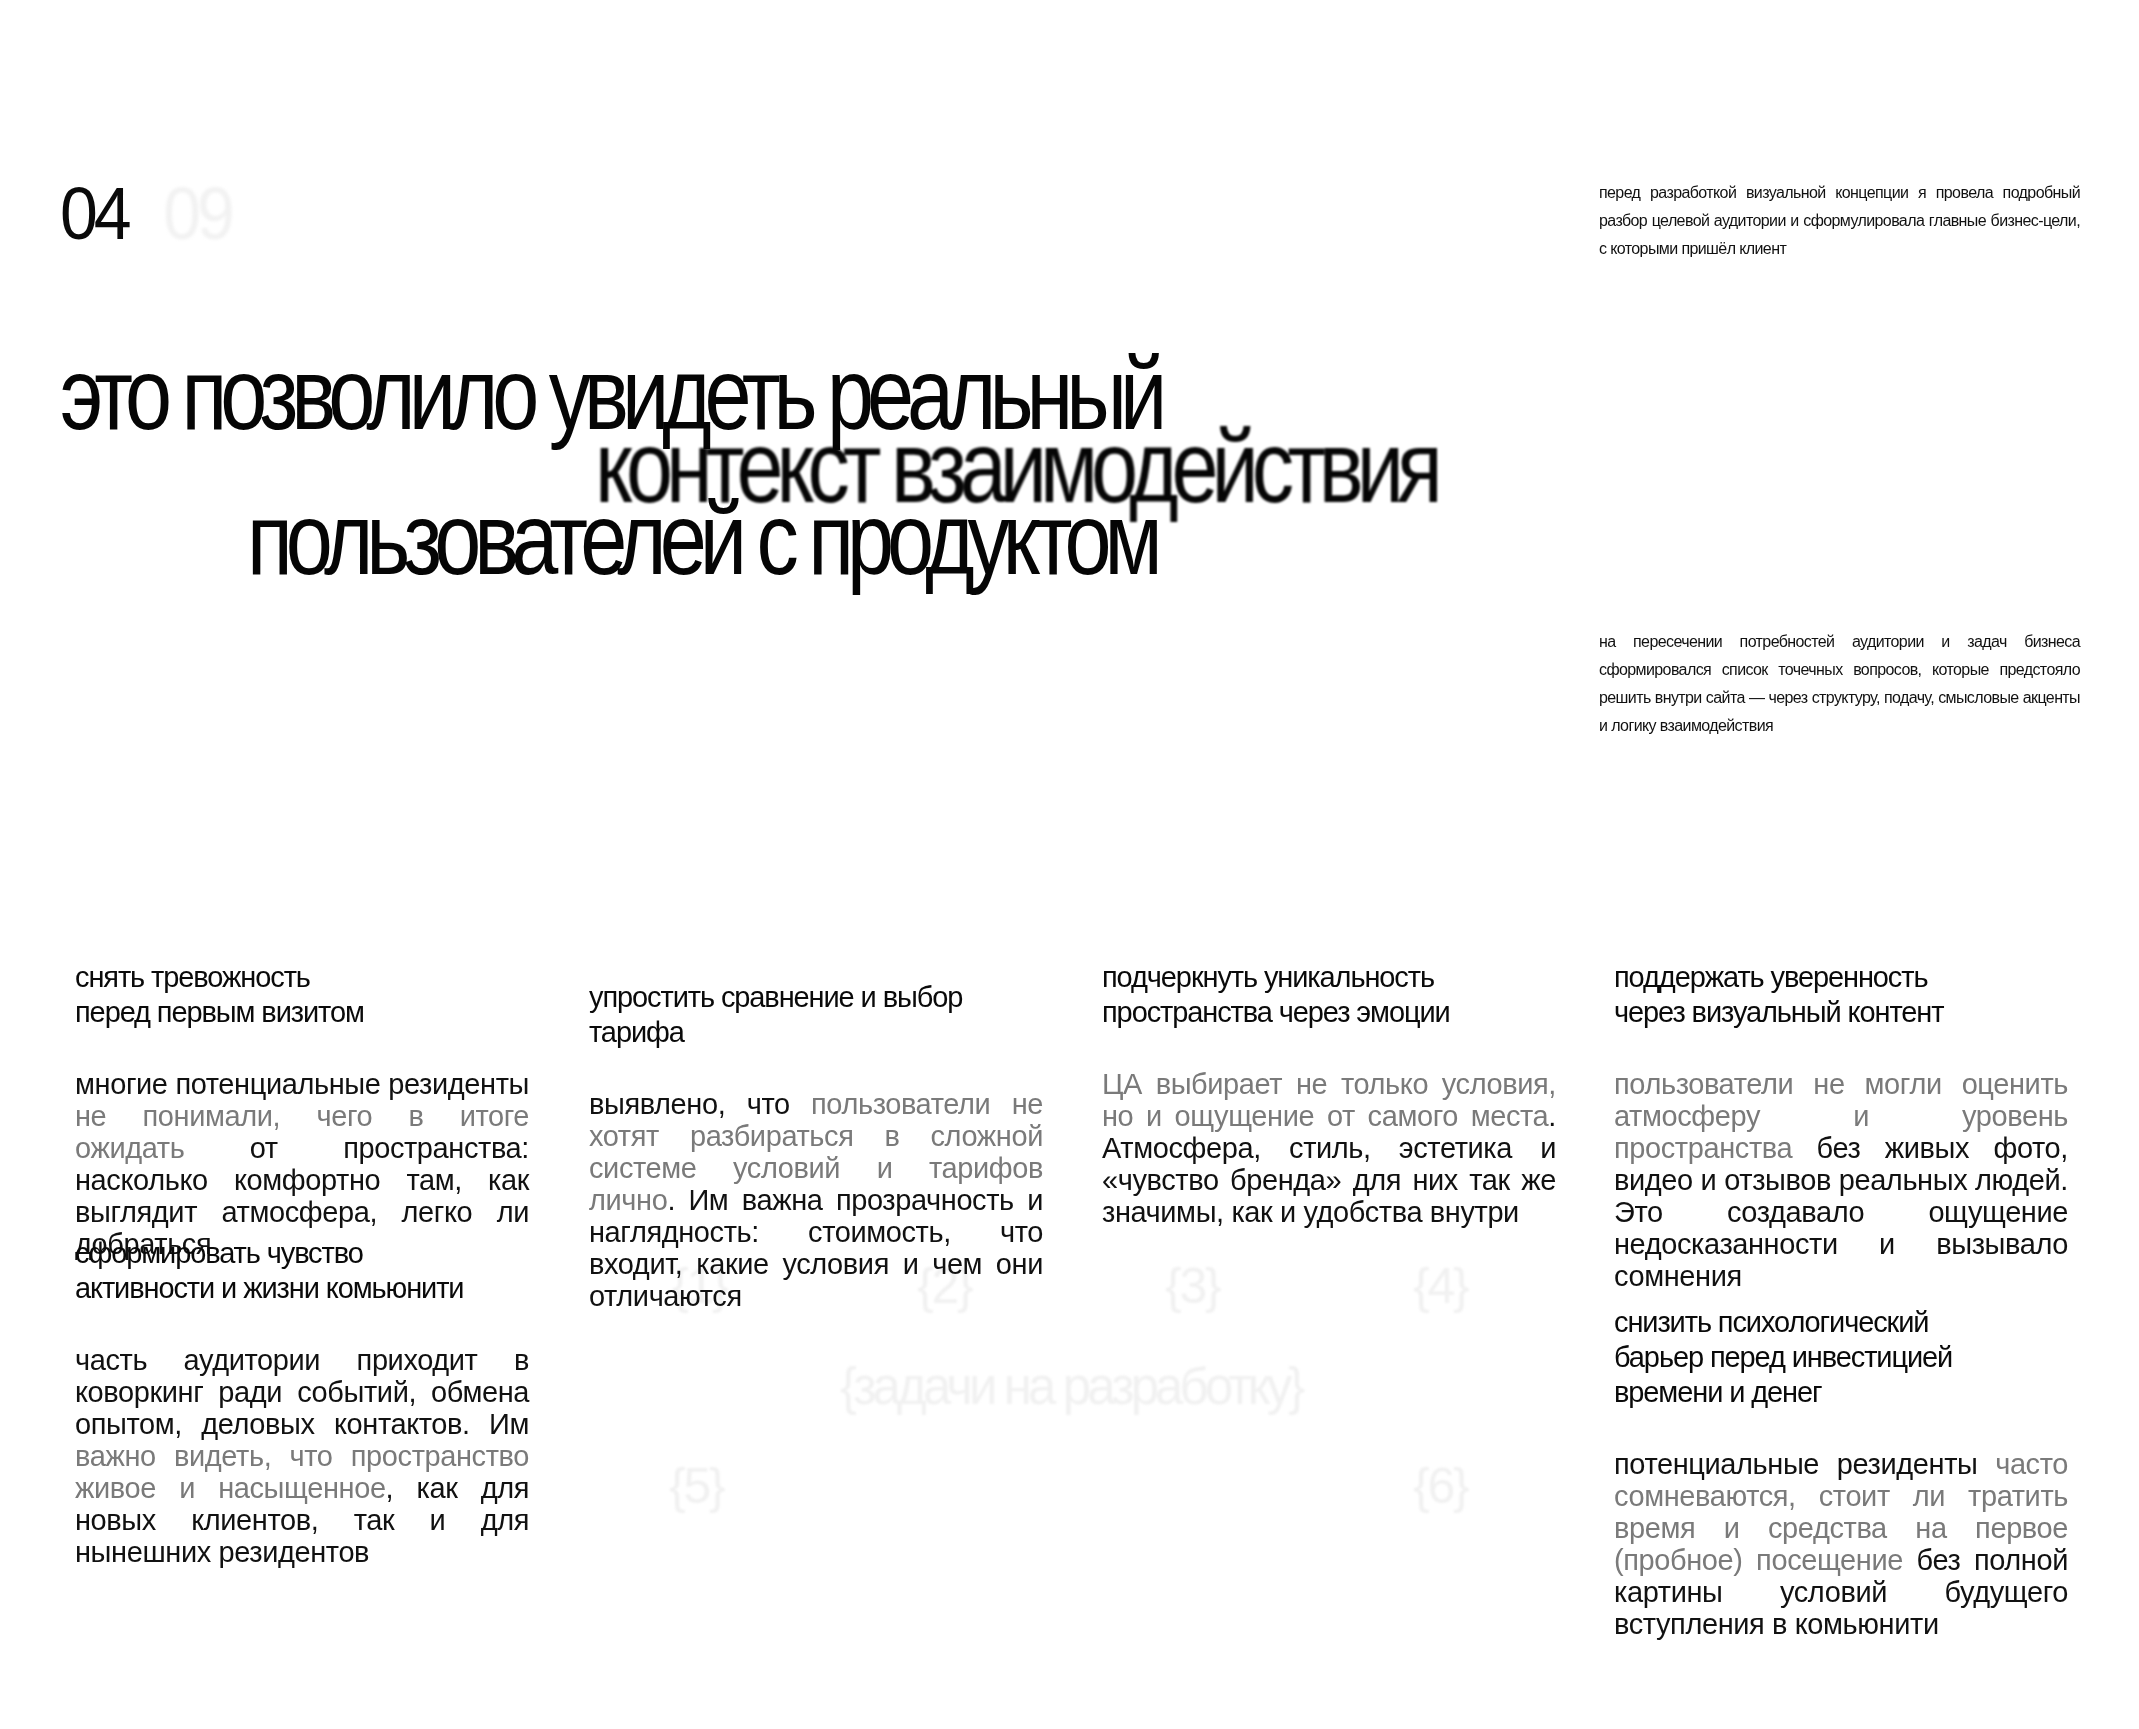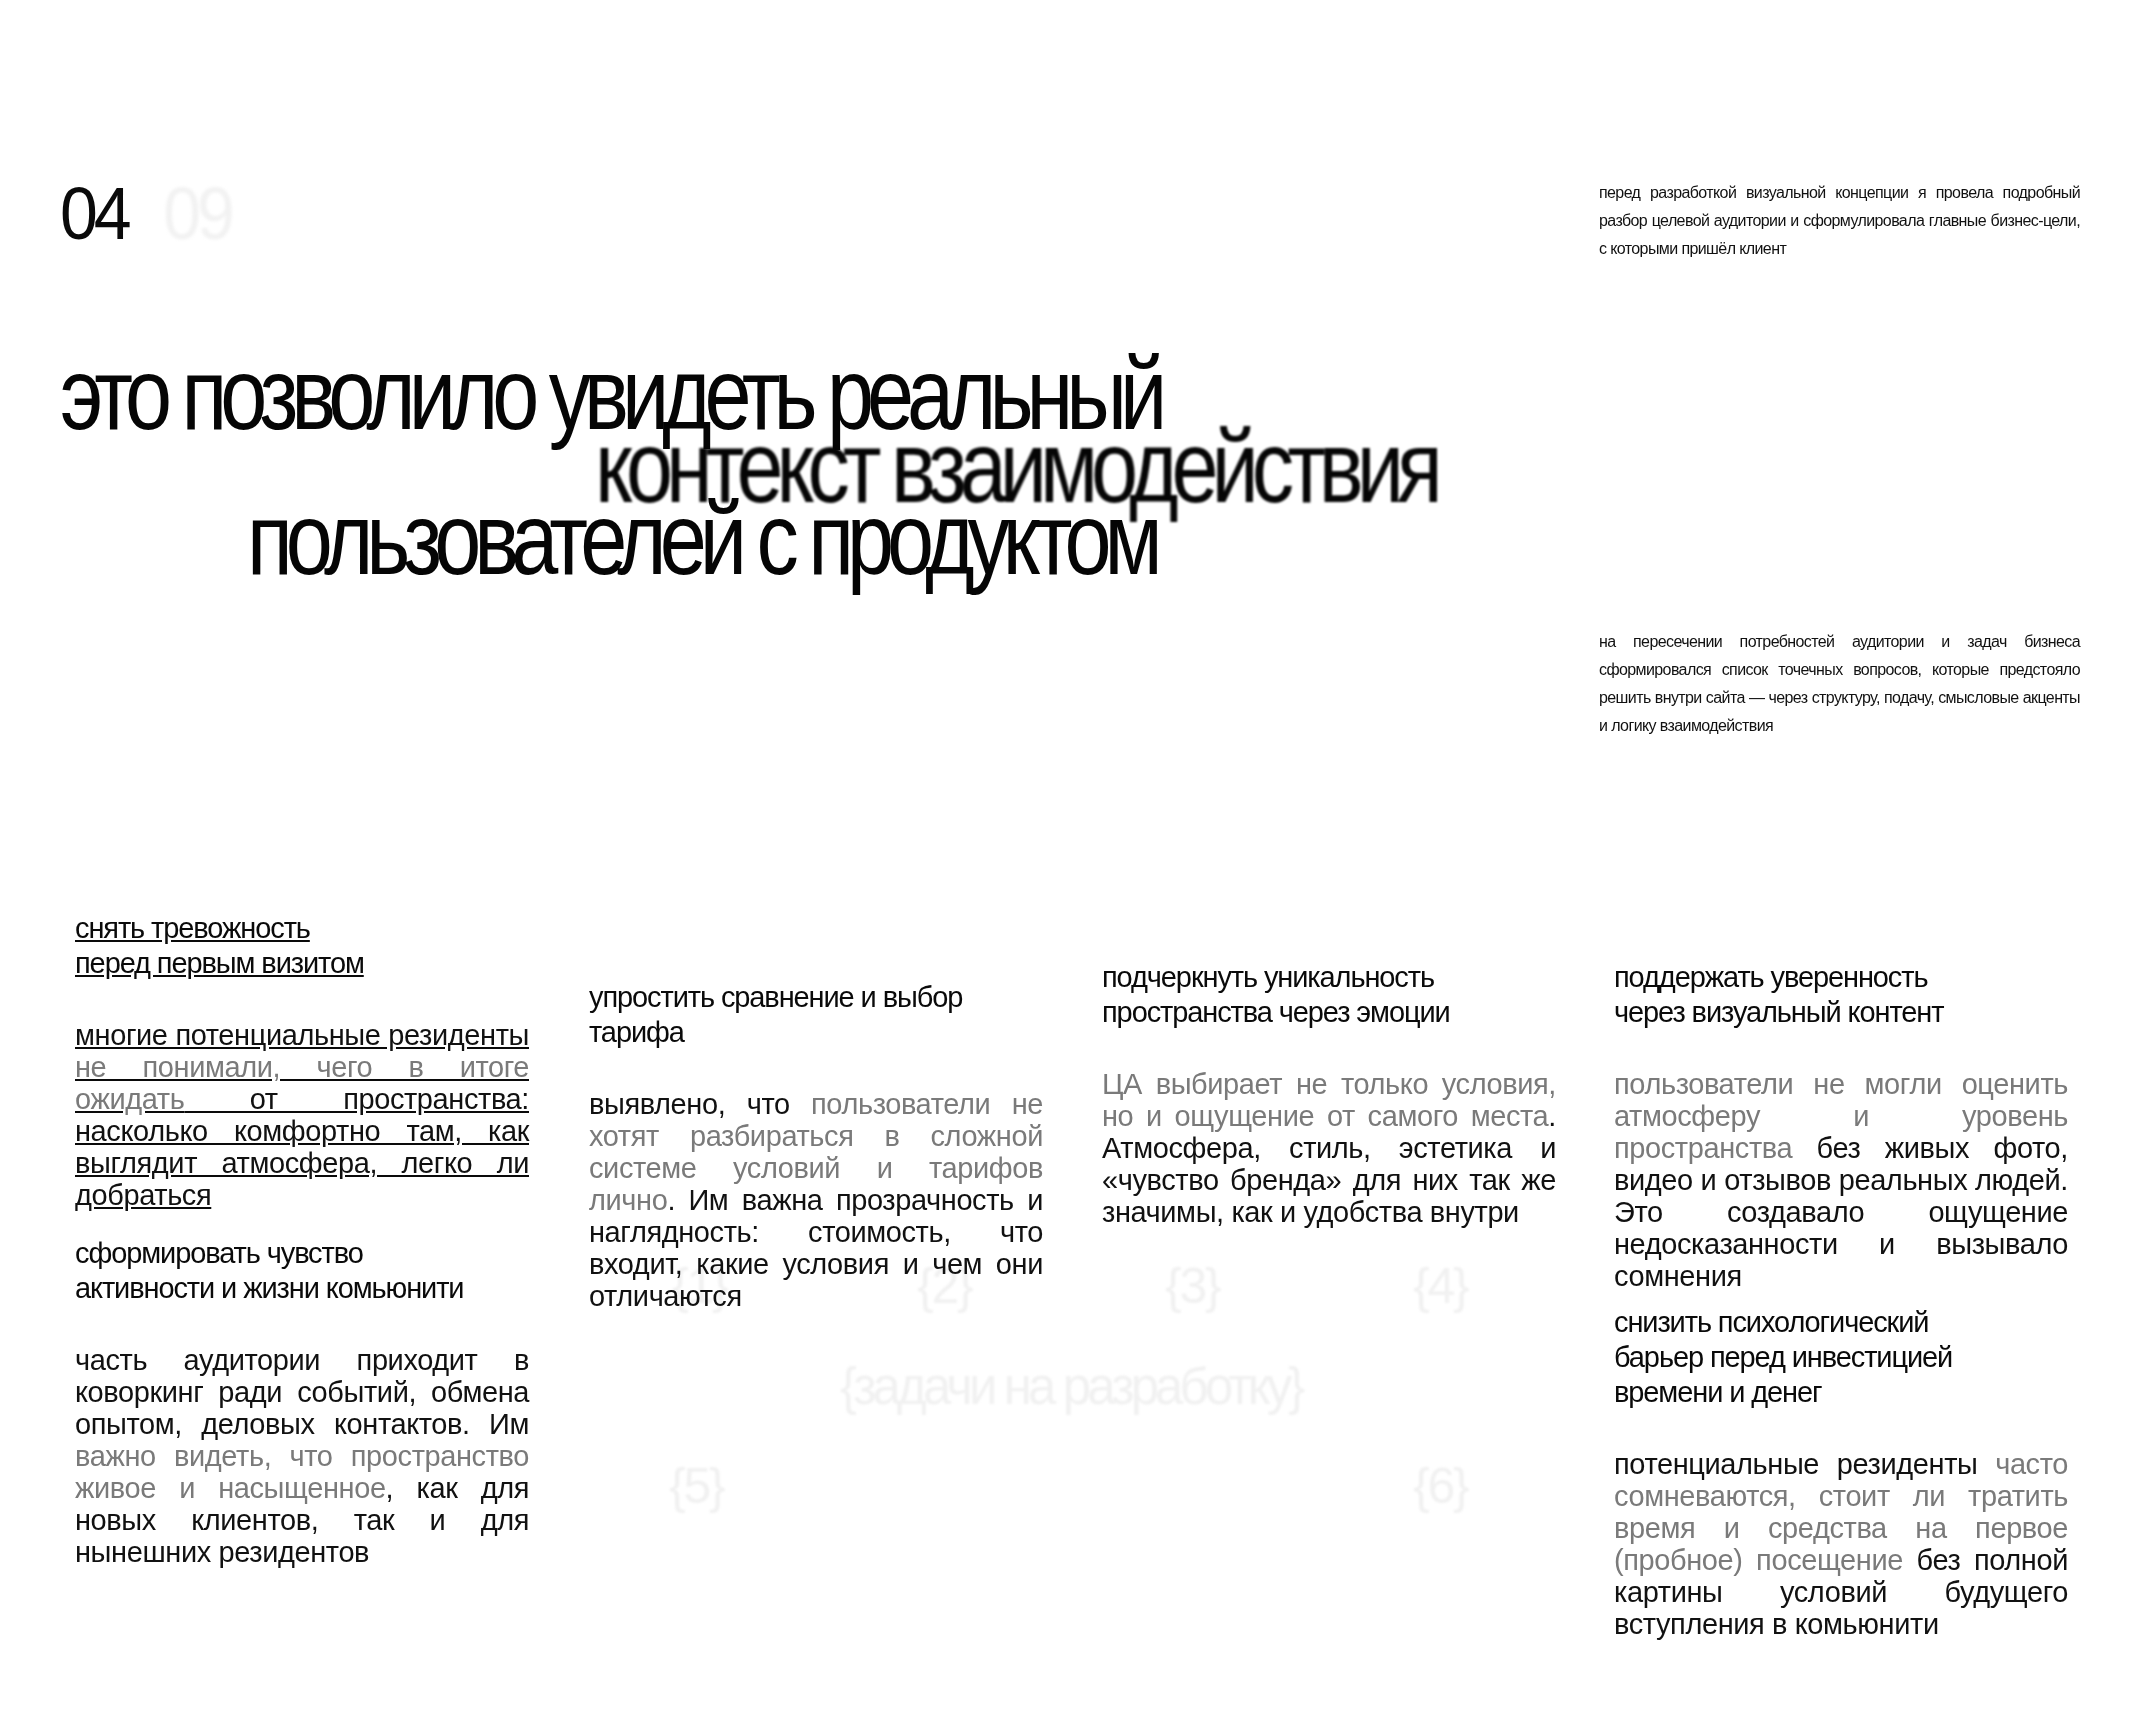--- a/index.html
+++ b/index.html
@@ -75,21 +75,21 @@
     .card p {
       margin: 0;
       margin-top: 38px;
       font-size: 29px;
       line-height: 32px;
       letter-spacing: -0.4px;
       text-align: justify;
       color: #111;
     }
     .card .muted { color: #7a7a7a; }
-    .card-1 { left: 75px; top: 911px; text-decoration: underline; }
+    .card-1 { left: 75px; top: 960px; }
     .card-2 { left: 589px; top: 960px; margin-top: 20px; }
     .card-3 { left: 1102px; top: 960px; }
     .card-4 { left: 1614px; top: 960px; }
     .card-5 { left: 75px; top: 1236px; }
     .card-6 { left: 1614px; top: 1305px; }
 
     
     .ghost {
       color: #f1f1f1;
       filter: blur(1.1px);

